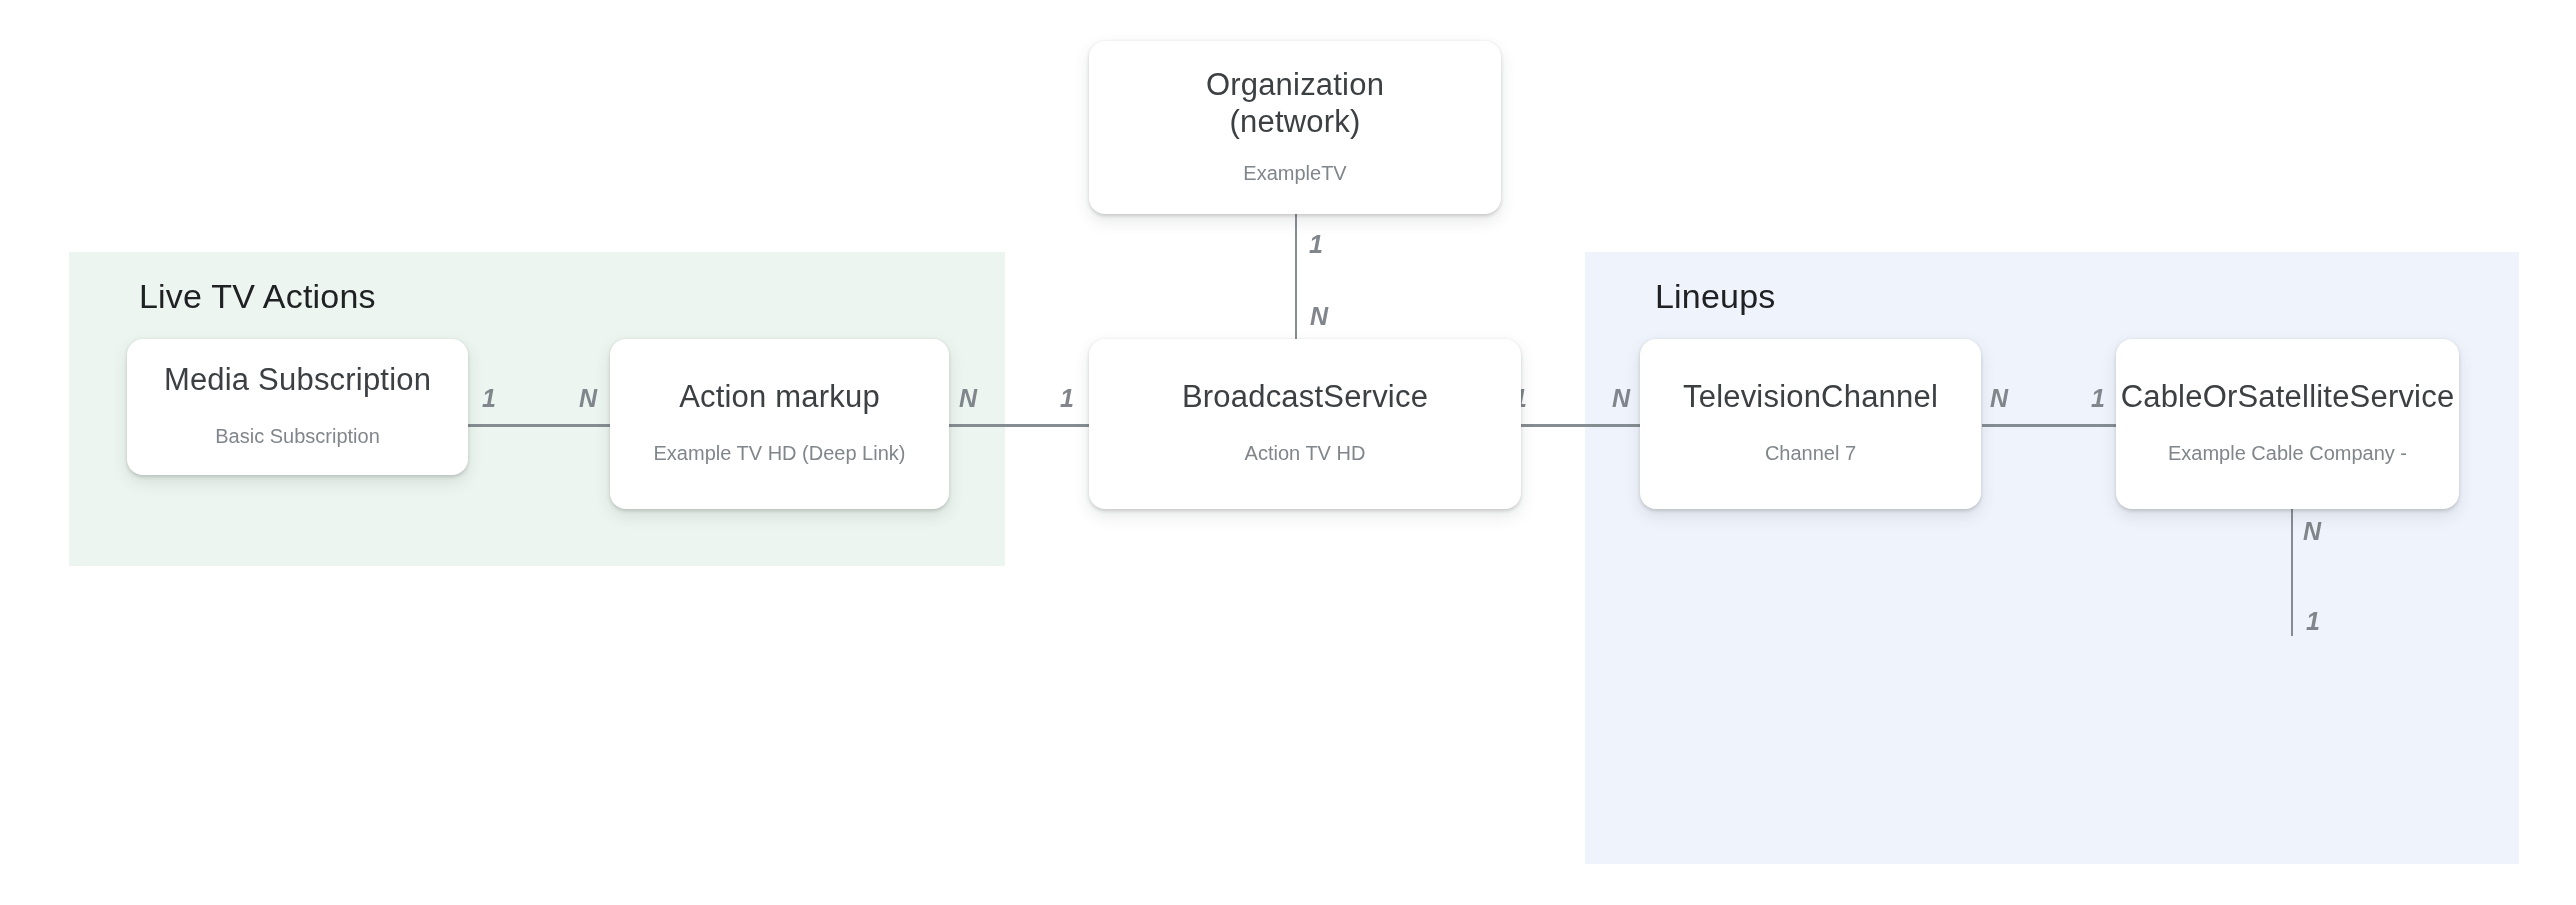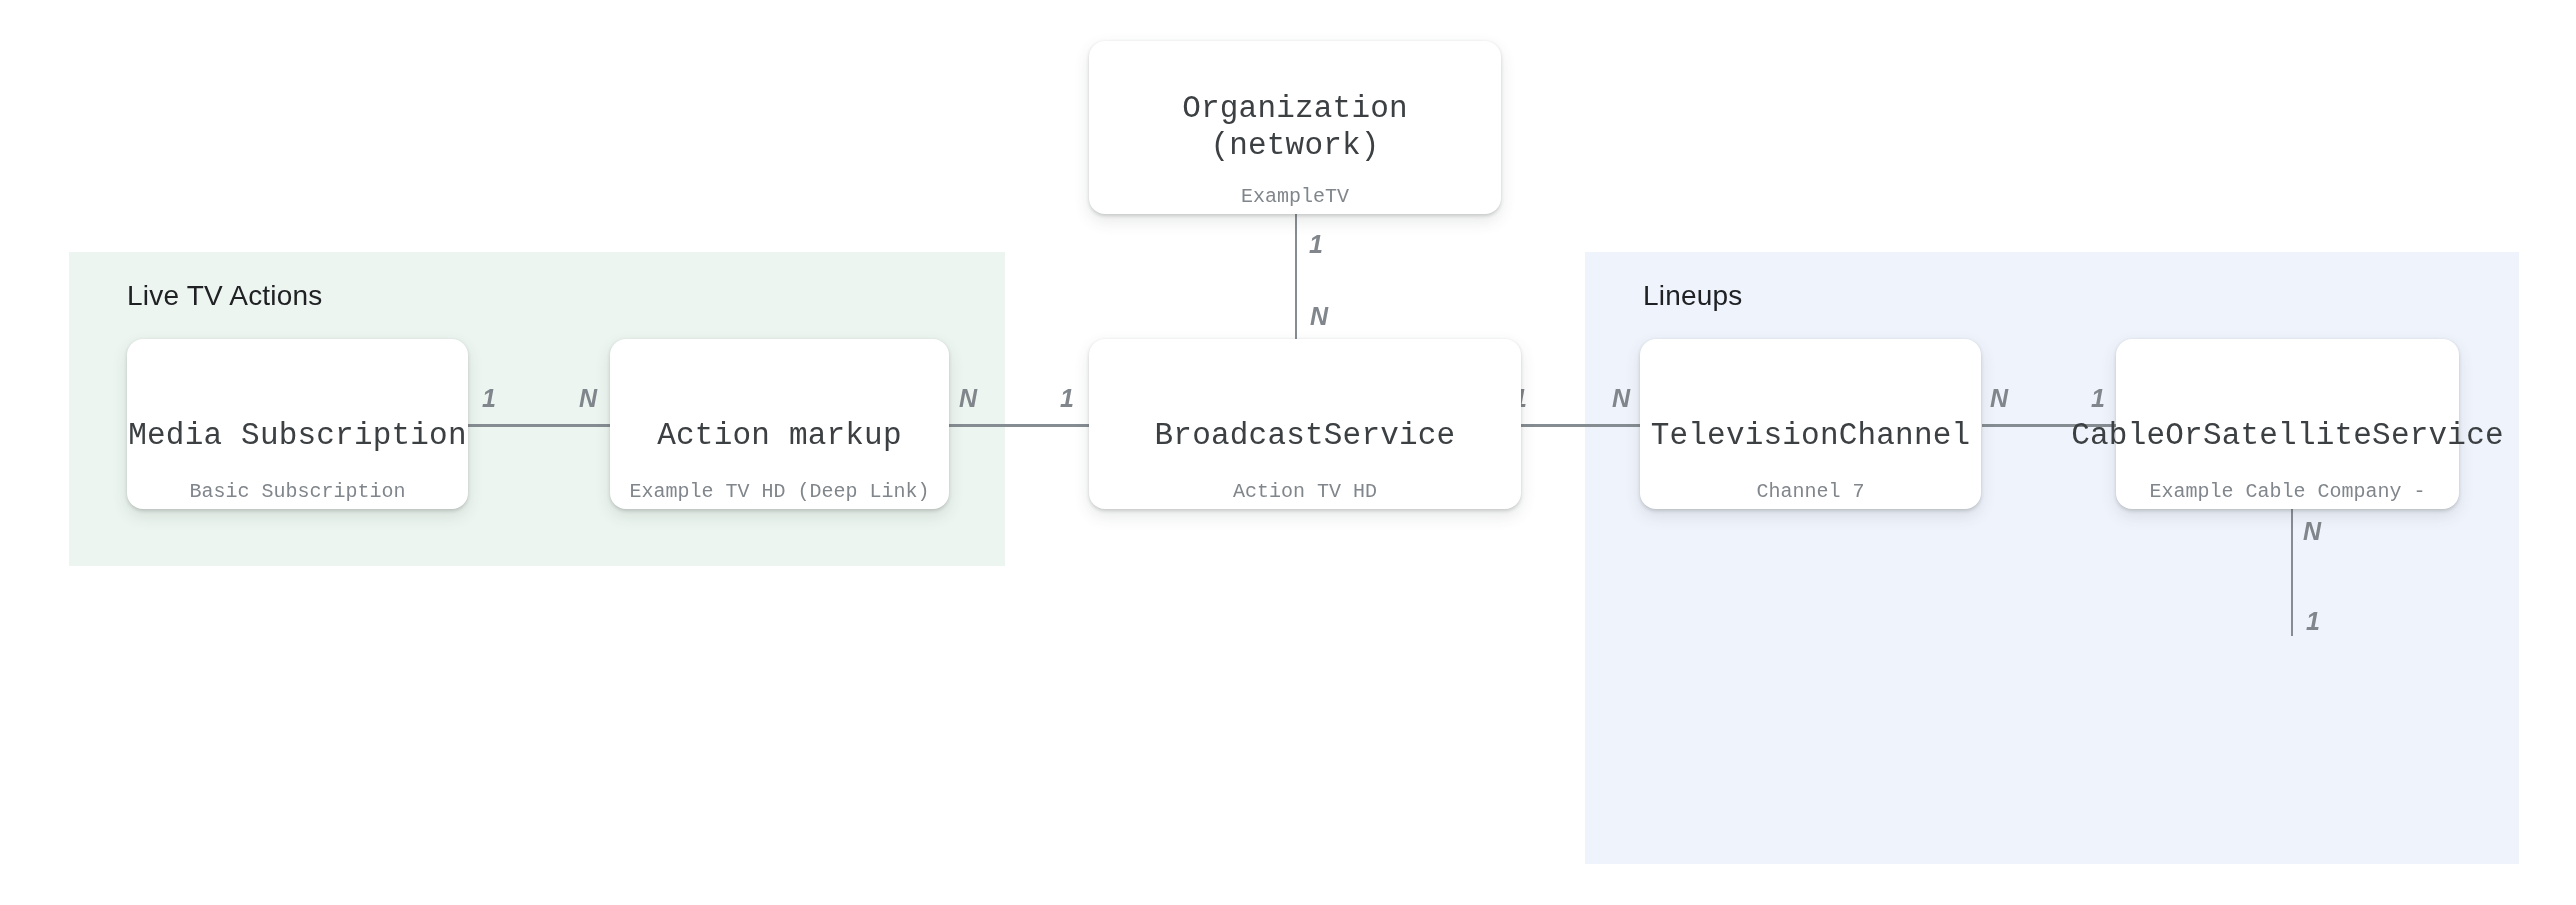--- a/index.html
+++ b/index.html
@@ -23,43 +23,42 @@
     position: relative;
     width: 2576px; height: 906px;
   }
   .region {
     position: absolute;
   }
   .region--green { left: 69px; top: 252px; width: 936px; height: 314px; background: var(--live-tv-region-bg); }
   .region--blue  { left: 1585px; top: 252px; width: 934px; height: 612px; background: var(--lineups-region-bg); }
   .region-title {
     position: absolute;
-    left: 58px; top: 23px;
-    font-size: 28px;
+    left: 70px; top: 23px;
+    font-size: 34px;
     line-height: 42px;
     color: var(--section-title);
     letter-spacing: 0.2px;
     white-space: nowrap;
     text-align: center;
   }
   .card {
     position: absolute;
     background: var(--card-bg);
     border-radius: 16px;
     box-shadow: 0 1.8px 3.5px rgba(60,64,67,0.20), 0 6.2px 16px rgba(60,64,67,0.12);
     display: flex;
     flex-direction: column;
-    justify-content: flex-end;
+    justify-content: center;
     align-items: center;
     text-align: center;
     gap: 21px;
-    font-family: Liberation Mono, monospace;
   }
   .card--network   { left: 1089px; top: 41px;  width: 412px; height: 173px; gap: 16px; }
-  .card--media-sub { left: 127px;  top: 339px; width: 341px; height: 170px; }
+  .card--media-sub { left: 127px;  top: 339px; width: 341px; height: 136px; }
   .card--action    { left: 610px;  top: 339px; width: 339px; height: 170px; }
   .card--broadcast { left: 1089px; top: 339px; width: 432px; height: 170px; }
   .card--tvchannel { left: 1640px; top: 339px; width: 341px; height: 170px; }
   .card--cable     { left: 2116px; top: 339px; width: 343px; height: 170px; }
   .card--operator  { left: 2116px; top: 635px; width: 343px; height: 165px; }
   .card-title {
     font-size: 31px;
     line-height: 37px;
     color: var(--card-title);
     letter-spacing: 0.2px;

